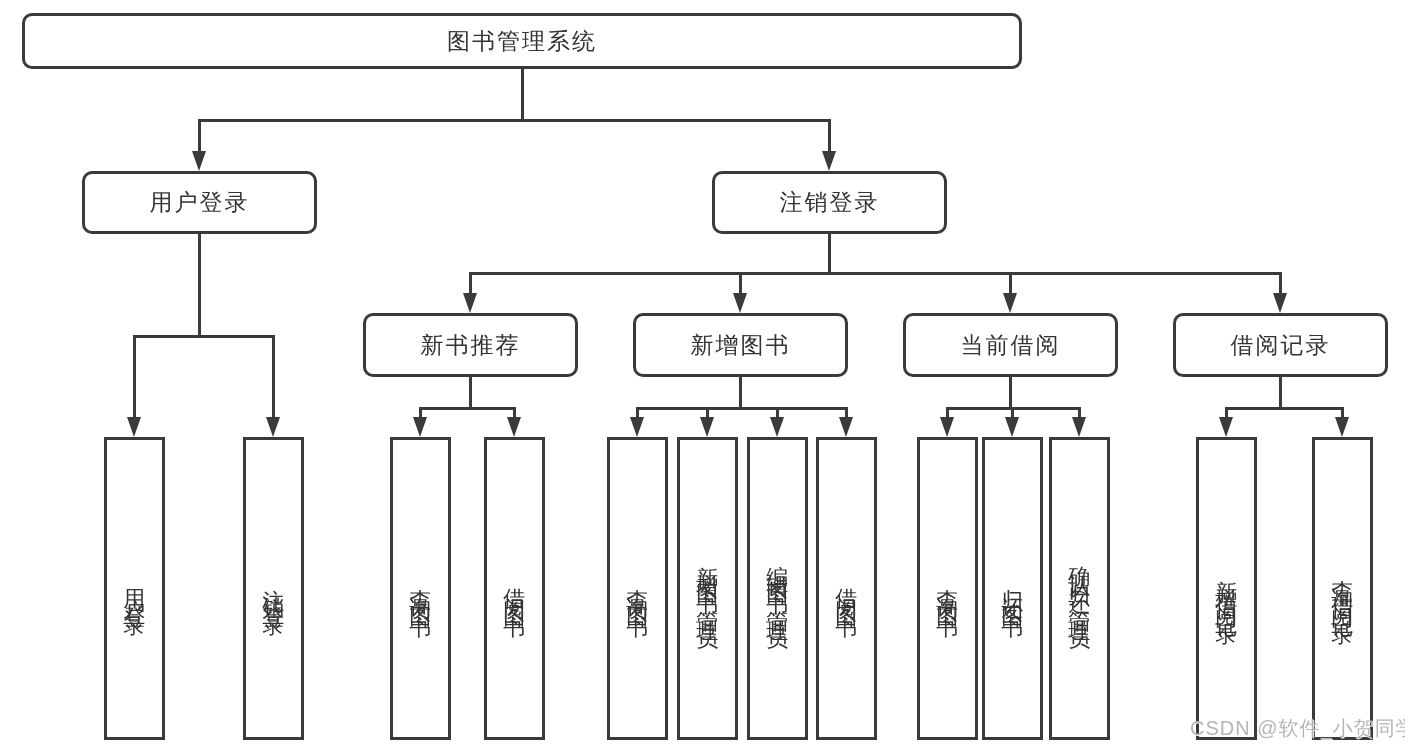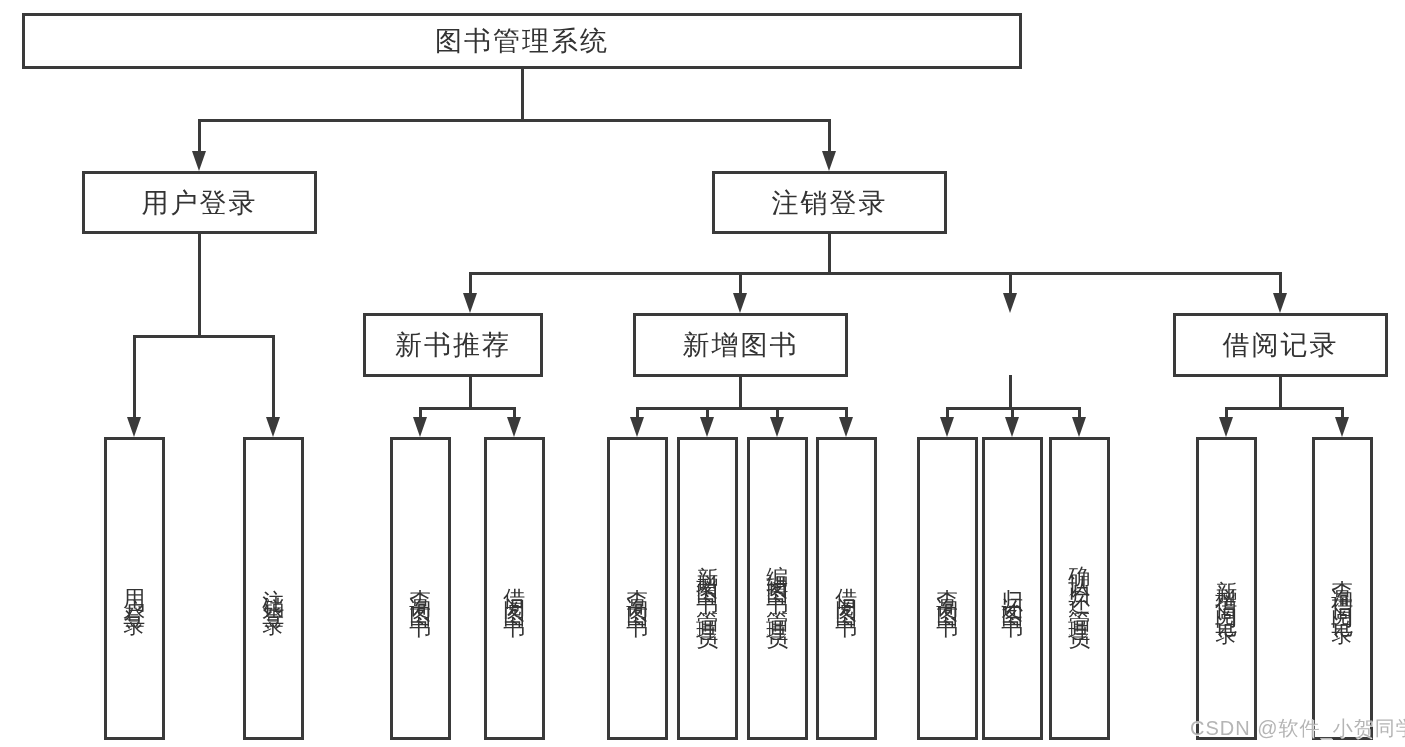--- a/index.html
+++ b/index.html
@@ -12,21 +12,21 @@
   body{font-family:"Liberation Sans", sans-serif;}
   #stage{
     position:relative;width:1405px;height:747px;background:var(--bg);
     overflow:hidden;
   }
   .box{
     position:absolute;box-sizing:border-box;background:#fff;
     border:3px solid var(--line);color:var(--text);
     display:flex;align-items:center;justify-content:center;
   }
-  .box.h{font-size:27px;letter-spacing:2px;}
+  .box.h{font-size:23px;letter-spacing:2px;border-radius:10px;}
   .box.v span{
     writing-mode:vertical-rl;text-orientation:mixed;
     font-size:22px;letter-spacing:9px;line-height:1.15;
   }
   .vline,.hline{position:absolute;background:var(--line);}
   .vline{width:3px;}
   .hline{height:3px;}
   .tri{
     position:absolute;width:0;height:0;
     border-left:7px solid transparent;border-right:7px solid transparent;
@@ -70,22 +70,23 @@
 
   <div class="vline" style="left:469px;top:272px;height:23px;"></div>
   <div class="tri" style="left:463px;top:293px;"></div>
   <div class="vline" style="left:739px;top:272px;height:23px;"></div>
   <div class="tri" style="left:733px;top:293px;"></div>
   <div class="vline" style="left:1009px;top:272px;height:23px;"></div>
   <div class="tri" style="left:1003px;top:293px;"></div>
   <div class="vline" style="left:1279px;top:272px;height:23px;"></div>
   <div class="tri" style="left:1273px;top:293px;"></div>
 
-  <div class="box h" style="left:363px;top:313px;width:180px;height:64px;">新书推荐</div>
+  <div class="box h" style="left:363px;top:313px;width:215px;height:64px;">新书推荐</div>
   <div class="box h" style="left:633px;top:313px;width:215px;height:64px;">新增图书</div>
+  <div class="box h" style="left:903px;top:313px;width:215px;height:64px;">当前借阅</div>
   <div class="box h" style="left:1173px;top:313px;width:215px;height:64px;">借阅记录</div>
 
   <div class="vline" style="left:469px;top:375px;height:34px;"></div>
   <div class="hline" style="left:419px;top:407px;width:97px;"></div>
   <div class="vline" style="left:419px;top:407px;height:12px;"></div>
   <div class="tri" style="left:413px;top:417px;"></div>
   <div class="vline" style="left:513px;top:407px;height:12px;"></div>
   <div class="tri" style="left:507px;top:417px;"></div>
 
   <div class="vline" style="left:739px;top:375px;height:34px;"></div>

